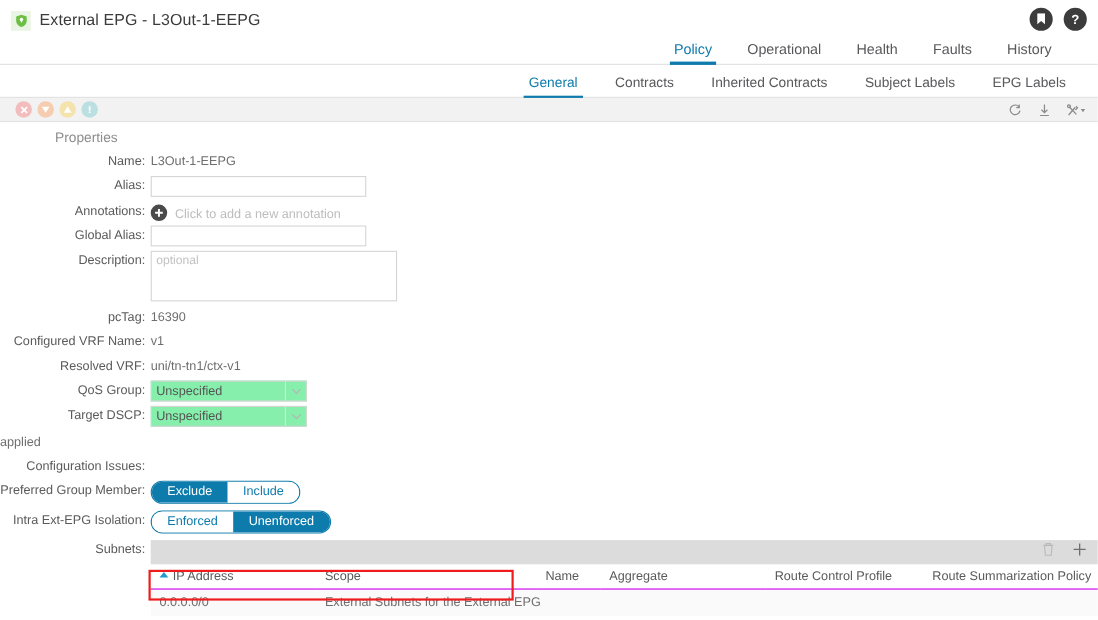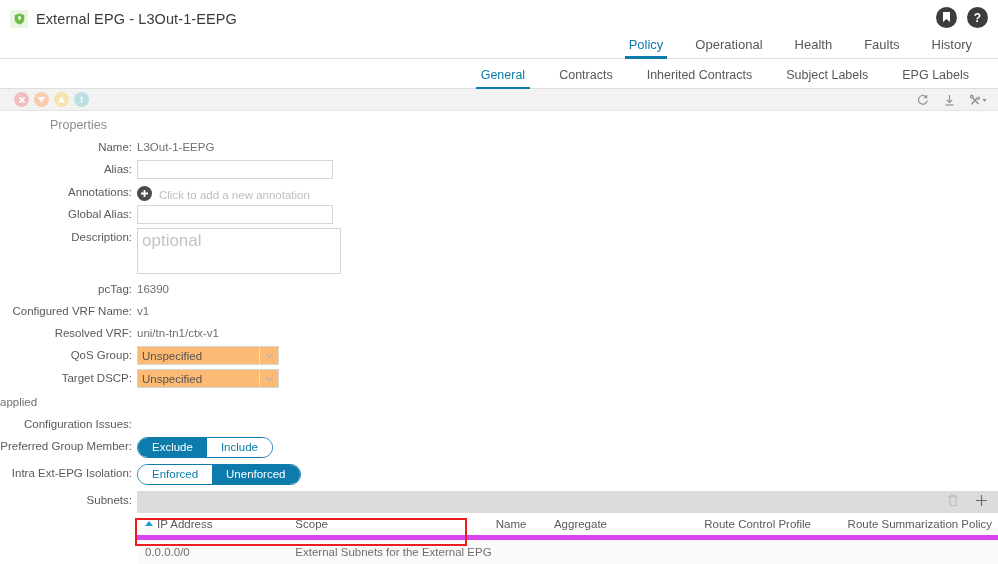--- a/index.html
+++ b/index.html
@@ -33,21 +33,21 @@
   .circ-icon {
     width: 21px; height: 21px; border-radius: 50%;
     background: #3c3c3c; display:flex; align-items:center; justify-content:center;
     color:#fff; font-size: 12px; font-weight: bold;
   }
 
   
   .tabrow {
     position: relative; height: 29px;
     display: flex; justify-content: flex-end; align-items: flex-end;
-    padding-right: 10px; gap: 0px;
+    padding-right: 26px; gap: 0px;
   }
   .tabrow::after {
     content:""; position:absolute; left:0; right:0; bottom:0;
     height:1px; background:#e0e0e0;
   }
   .tab {
     position: relative; font-size: 13px; color:#58585b;
     padding: 0 16px 7px 16px; cursor: pointer; white-space: nowrap;
   }
   .tab.active { color:#0d7bab; }
@@ -106,36 +106,36 @@
     font-size: 11.5px; color:#5a5a5a; line-height: 18px; flex:0 0 137px;
   }
   .val { font-size: 11.5px; color:#6e6e6e; line-height: 18px; }
   .inp {
     width: 196px; height: 19px; border: 1px solid #d5d5d5; background:#fff;
     font-size: 11.5px; color:#555; padding: 0 4px; line-height: 17px;
     font-family: "Liberation Sans", sans-serif;
   }
   .inp::placeholder { color:#c2c2c2; }
   .ta {
-    width: 204px; height: 46px; border:1px solid #d5d5d5; background:#fff;
-    font-size: 17px; color:#555; padding: 2px 4px; resize:none;
+    width: 224px; height: 46px; border:1px solid #d5d5d5; background:#fff;
+    font-size: 11px; color:#555; padding: 2px 4px; resize:none;
     font-family: "Liberation Sans", sans-serif;
   }
   .ta::placeholder { color:#c2c2c2; }
 
   .annot { display:flex; align-items:flex-end; gap:7px; height:18px; }
   .plus-circle {
     width: 15px; height:15px; border-radius:50%; background:#4a4a4a;
     display:flex; align-items:center; justify-content:center; cursor:pointer;
   }
   .annot-text { font-size:11.5px; color:#bdbdbd; }
 
   .sel-wrap {
     position: relative; width: 142px; height: 19px;
-    border:1px solid #d5d5d5; background:#fdba74; display:flex; align-items:center;
+    border:1px solid #d5d5d5; background:#86efac; display:flex; align-items:center;
   }
   .sel-val { font-size:11.5px; color:#555; padding-left:4px; flex:1; }
   .sel-arrow {
     width: 19px; height: 17px; border-left: 1px solid #e2e2e2;
     display:flex; align-items:center; justify-content:center; color:#b5b5b5;
   }
 
   
   .seg {
     display:inline-flex; border:1px solid #0d7bab; border-radius: 11px;
@@ -152,21 +152,21 @@
   .subnets-bar {
     height: 22px; background:#dcdcdc; position:relative;
   }
   .subnets-bar-icons {
     position:absolute; right:10px; top:0; height:22px;
     display:flex; align-items:center; gap:16px;
   }
   .tbl { width:100%; border-collapse: collapse; table-layout: fixed; }
   .tbl th {
     font-size: 11.5px; font-weight: normal; color:#5a5a5a;
-    text-align: left; padding: 5px 0 5px 8px; border-bottom: 5px solid #d946ef;
+    text-align: left; padding: 5px 0 5px 8px; border-bottom: 1px solid #d946ef;
     background:#fff; white-space: nowrap;
   }
   .tbl td {
     font-size: 11.5px; color:#6e6e6e; padding: 6px 0 6px 8px;
     background:#fafafa; white-space: nowrap;
   }
   .sort-tri {
     display:inline-block; width:0; height:0; vertical-align: middle;
     border-left: 4px solid transparent; border-right: 4px solid transparent;
     border-bottom: 5px solid #1f9bd0; margin-right: 4px; margin-bottom: 2px;

